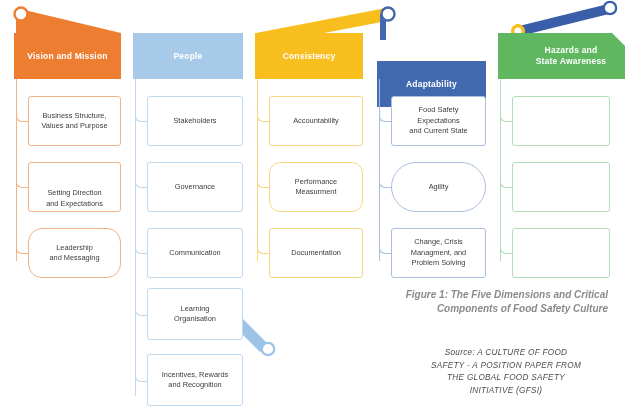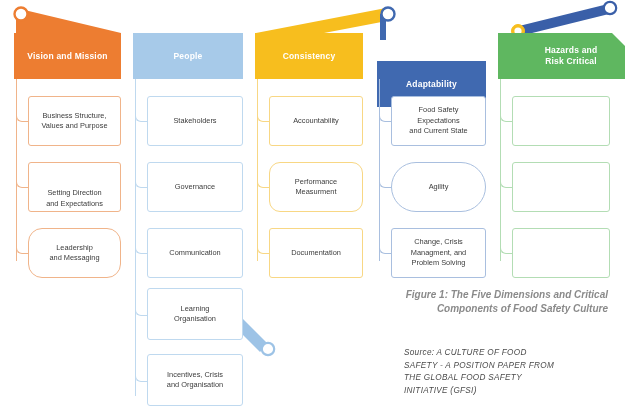--- a/index.html
+++ b/index.html
@@ -87,20 +87,21 @@
     color: #8a8a8a;
     text-align: right;
     font-size: 10px;
     line-height: 14px;
     font-weight: bold;
   }
   .source {
     position: absolute;
     font-style: italic;
     color: #4b4b4b;
+    text-align: center;
     font-size: 8.2px;
     line-height: 12.5px;
     font-weight: 500;
     letter-spacing: 0.3px;
   }
 </style>
 </head>
 <body>
 
 <div id="stage">
@@ -196,22 +197,22 @@
   <div class="item" style="left:147px; top:288px; width:96px; height:52px; border-color:#bfd9ef;">
     <div>
       <div>Learning</div>
       <div>Organisation</div>
     </div>
   </div>
 
   <div class="elbow" style="left:135px; top:372px; border-color:#bfd9ef;"></div>
   <div class="item" style="left:147px; top:354px; width:96px; height:52px; border-color:#bfd9ef;">
     <div>
-      <div>Incentives, Crisis</div>
-      <div>and Organisation</div>
+      <div>Incentives, Rewards</div>
+      <div>and Recognition</div>
     </div>
   </div>
 
   <div class="column" style="left:255px; width:108px;">
     <div class="col-header" style="background:#f7be1e;">
       <span>Consistency</span>
     </div>
   </div>
   <div class="spine" style="left:257px; top:79px; height:182px; background:#f8d784;"></div>
 
@@ -269,21 +270,21 @@
     </div>
   </div>
 
   <svg style="position:absolute;left:498px;top:33px;width:127px;height:47px;">
     <polygon points="0,0 114,0 127,13 127,46 0,46" fill="#5fb760"></polygon>
   </svg>
   <div class="column" style="left:498px; width:114px;">
     <div class="col-header" style="background:transparent;margin-left:16px;">
       <div>
         <span>Hazards and</span>
-        <span>Risk Critical</span>
+        <span>State Awareness</span>
       </div>
     </div>
   </div>
   <div class="spine" style="left:500px; top:79px; height:182px; background:#b3ddb4;"></div>
 
   <div class="elbow" style="left:500px; top:112px; border-color:#b3ddb4;"></div>
   <div class="item" style="left:512px; top:96px; width:98px; height:50px; border-color:#b3ddb4;">
     <div>
       <div></div>
       <div></div>

